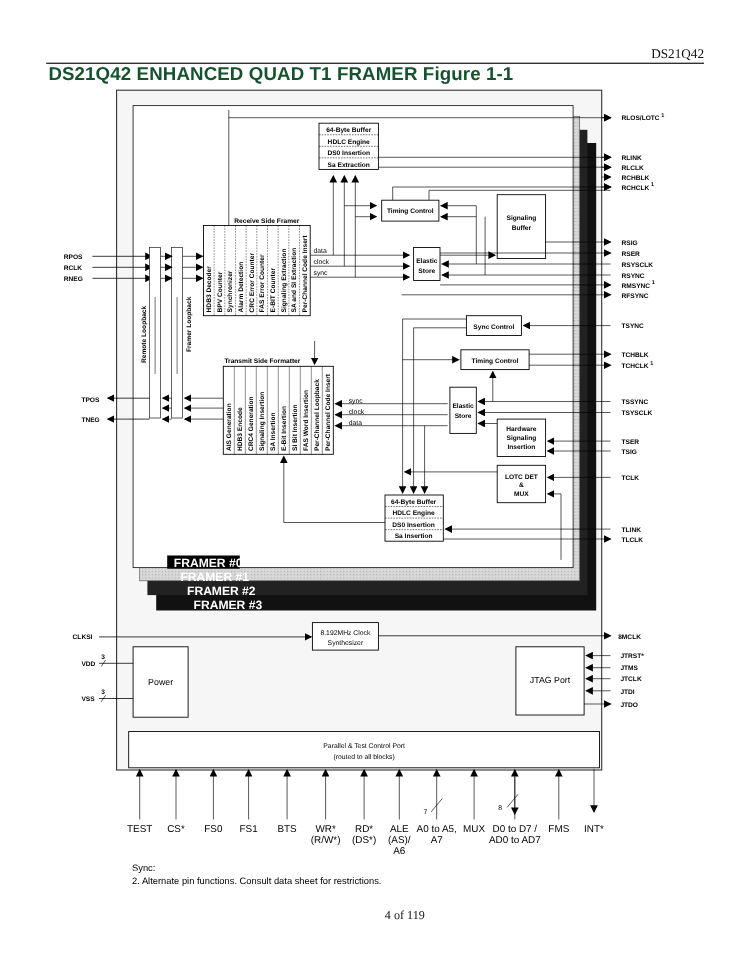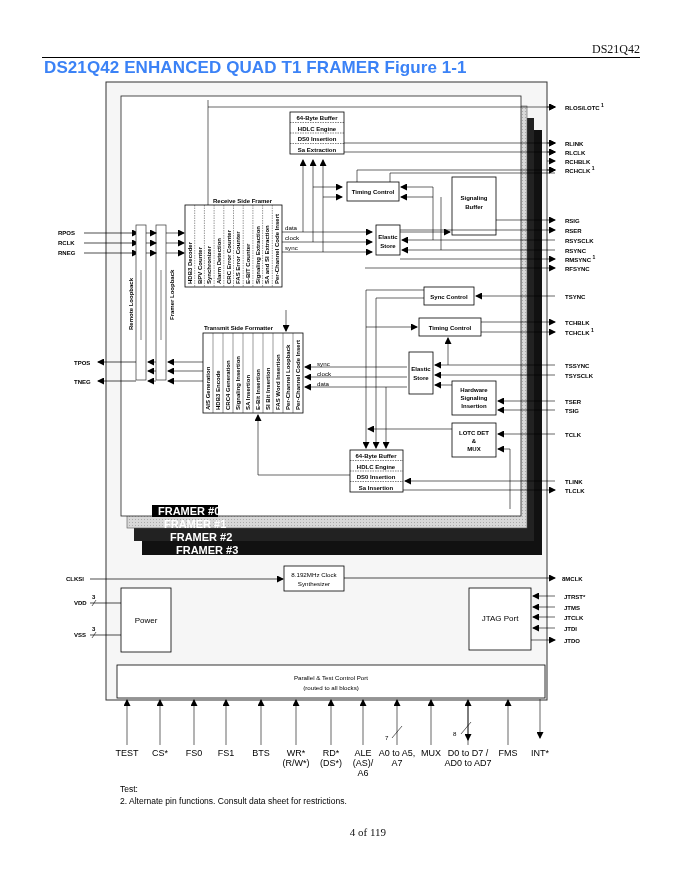--- a/index.html
+++ b/index.html
@@ -1,19 +1,19 @@
 <!DOCTYPE html>
 <html><head>
 <meta charset="utf-8">
 <style>
   html, body { margin: 0; padding: 0; background: #ffffff; }
   body { width: 680px; height: 880px; position: relative; overflow: hidden; font-family: "Liberation Sans", sans-serif; }
   .hdr-right { position: absolute; top: 42px; right: 40px; font-family: "Liberation Serif", serif; font-size: 12px; color: #111; text-align: center; }
   .hdr-rule { position: absolute; top: 57px; left: 42px; width: 598px; height: 1px; background: #000; }
-  .title { position: absolute; top: 58px; left: 44px; font-size: 17px; font-weight: bold; color: #3b82f6; letter-spacing: 0.1px; }
+  .title { position: absolute; top: 58px; left: 44px; font-size: 17px; font-weight: bold; color: #14532d; letter-spacing: 0.1px; }
   svg { position: absolute; left: 0; top: 0; }
   .t { font-family: "Liberation Sans", sans-serif; fill: #000; }
   .blk { font-size: 6.8px; font-weight: bold; }
   .lbl { font-size: 6px; font-weight: bold; }
   .small { font-size: 6.2px; }
   .bottom-lbl { font-size: 9px; }
   .framer { font-size: 11px; font-weight: bold; fill: #fff; }
   .note { position: absolute; left: 120px; font-size: 8.5px; color: #000; }
   .page-num { position: absolute; top: 826px; left: 0; width: 680px; text-align: center; font-family: "Liberation Serif", serif; font-size: 11px; color: #111; padding-left: 28px; }
 </style>
@@ -351,15 +351,15 @@
       <text class="t bottom-lbl" x="508" y="756" text-anchor="middle">FMS</text>
       <line x1="540" y1="699" x2="540" y2="738" stroke="#000" stroke-width="0.6" marker-end="url(#ar)"></line>
       <text class="t bottom-lbl" x="540" y="756" text-anchor="middle">INT*</text>
     </g>
   <text class="t small" x="385" y="740">7</text>
   <text class="t small" x="453" y="736">8</text>
   <line x1="392" y1="738" x2="402" y2="726" stroke="#000" stroke-width="0.6"></line>
   <line x1="461" y1="734" x2="471" y2="722" stroke="#000" stroke-width="0.6"></line>
 </svg>
 
-<div class="note" style="top:784px">Test:</div>
+<div class="note" style="top:784px">Sync:</div>
 <div class="note" style="top:796px">2. Alternate pin functions. Consult data sheet for restrictions.</div>
 <div class="page-num">4 of 119</div>
 
 </body></html>

